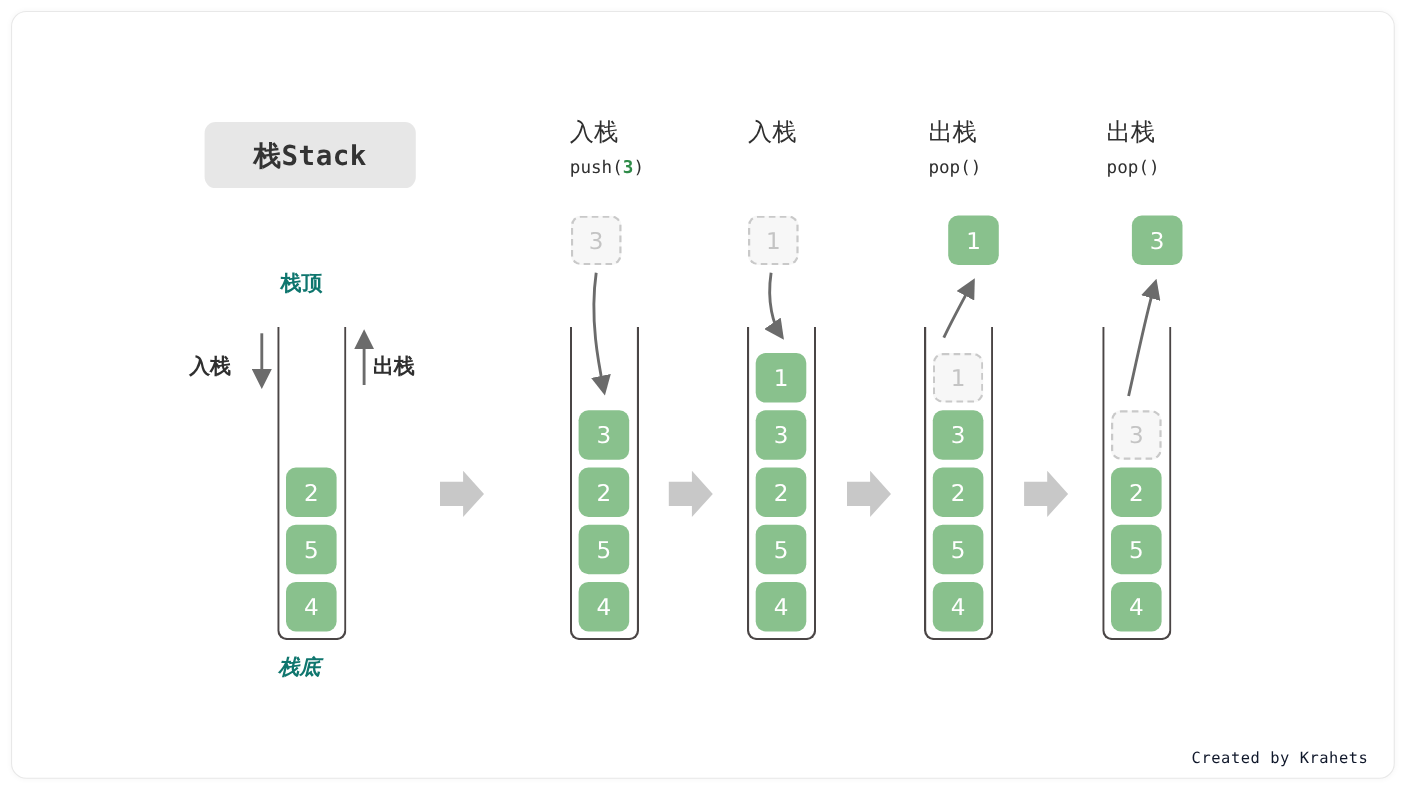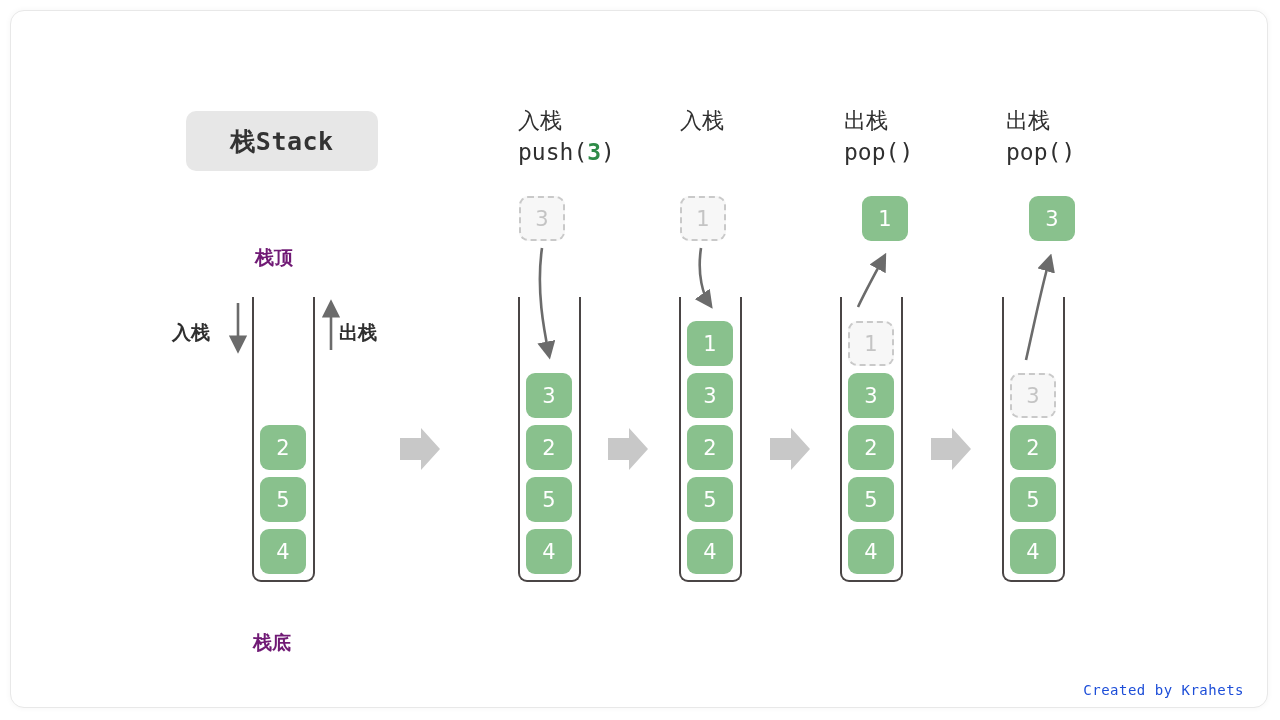--- a/index.html
+++ b/index.html
@@ -65,21 +65,21 @@
     width: 180px;
     text-align: left;
     color: #2f2f2f;
   }
   .col-head .line1 {
     font-size: 22px;
     line-height: 30px;
     font-family: "DejaVu Sans", "Liberation Sans", sans-serif;
   }
   .col-head .line2 {
-    font-size: 23px;
+    font-size: 16px;
     line-height: 32px;
     font-family: "DejaVu Sans Mono", "Liberation Mono", monospace;
     white-space: pre;
   }
   .col-head .num {
     color: #2e8b48;
     font-weight: bold;
   }
 
   
@@ -113,38 +113,38 @@
   .cell.ghost {
     background: #f7f7f7;
     color: #c4c4c4;
     border: 2px dashed #c9c9c9;
   }
 
   .side-label {
     position: absolute;
     font-size: 19px;
     font-weight: bold;
-    color: #701a75;
+    color: #0f766e;
     white-space: nowrap;
   }
   .axis-label {
     position: absolute;
     font-size: 19px;
     font-weight: bold;
     color: #2f2f2f;
     white-space: nowrap;
   }
 
   .footer {
     position: absolute;
     right: 36px;
     bottom: 22px;
     font-family: "DejaVu Sans Mono", "Liberation Mono", monospace;
     font-size: 14px;
-    color: #1d4ed8;
+    color: #0f172a;
     letter-spacing: 0.5px;
   }
   svg.overlay {
     position: absolute;
     left: 0; top: 0;
     width: 1280px;
     height: 720px;
     pointer-events: none;
   }
 </style>
@@ -155,21 +155,21 @@
   <div class="card-frame"></div>
 
   <div class="canvas">
 
     <div class="title-badge">
       <span class="zh">栈</span>
       <span class="en">Stack</span>
     </div>
 
     <div class="side-label" style="left:255px; top:245px;">栈顶</div>
-    <div class="side-label" style="left:253px; top:630px;">栈底</div>
+    <div class="side-label" style="left:253px; top:594px;font-style:italic;">栈底</div>
     <div class="axis-label" style="left:172px; top:320px;">入栈</div>
     <div class="axis-label" style="left:339px; top:320px;">出栈</div>
 
     <div class="stack-box" style="left:252px; top:297px; width:63px; height:285px;"></div>
     <div class="cell solid" style="left:260px; top:425px;">2</div>
     <div class="cell solid" style="left:260px; top:477px;">5</div>
     <div class="cell solid" style="left:260px; top:529px;">4</div>
 
     <div class="col-head" style="left:518px; top:106px;">
       <div class="line1">入栈</div>

